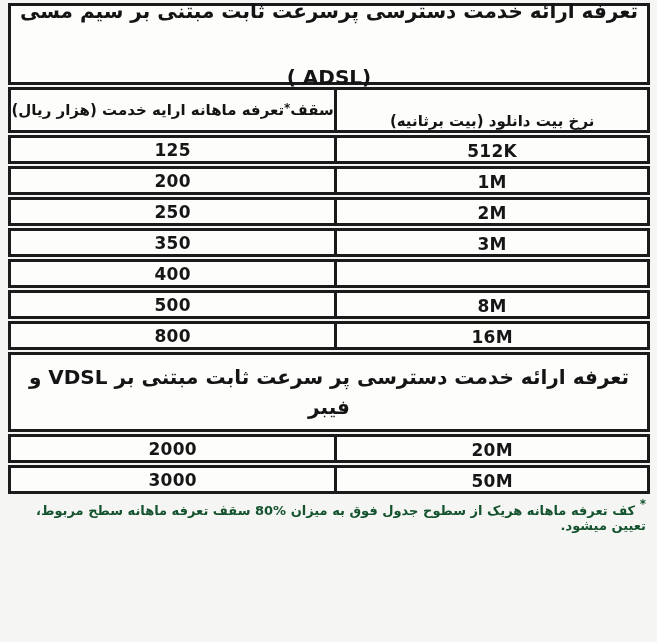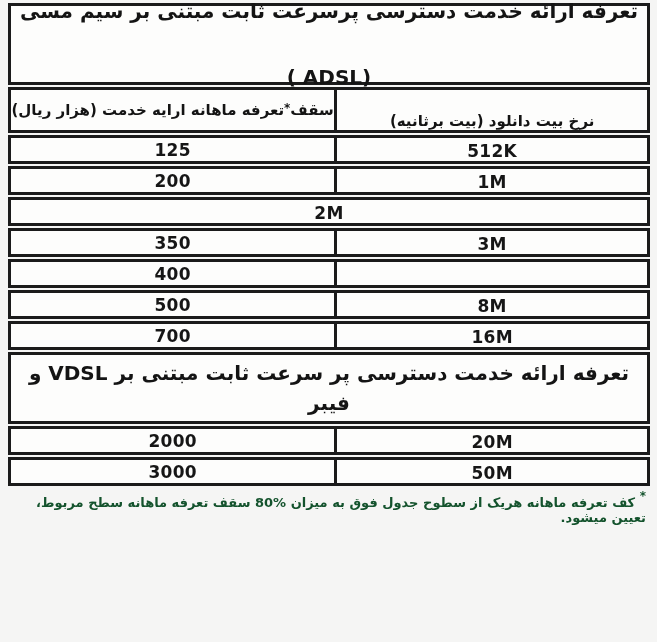--- a/index.html
+++ b/index.html
@@ -49,21 +49,21 @@
     position: relative; top: -2px;
     font-weight: bold;
     line-height: 0;
   }
   .data-row { height: 29px; }
   .data-row .cell-left, .data-row .cell-right {
     font-weight: bold; font-size: 17px;
     letter-spacing: 0.3px;
     color: #161616;
   }
-  .vdsl-title-box { height: 72px; }
+  .vdsl-title-box { height: 80px; }
   .footnote {
     direction: rtl; text-align: right;
     padding: 7px 4px 0 0;
     font-weight: bold; font-size: 13px;
     color: #14532d;
   }
 </style>
 </head>
 <body>
 
@@ -87,35 +87,36 @@
 
   <div class="box split-row data-row">
     <div class="cell-left">125</div>
     <div class="cell-right">512K</div>
   </div>
   <div class="box split-row data-row">
     <div class="cell-left">200</div>
     <div class="cell-right">1M</div>
   </div>
   <div class="box split-row data-row">
+    <div class="cell-left">250</div>
     <div class="cell-right">2M</div>
   </div>
   <div class="box split-row data-row">
     <div class="cell-left">350</div>
     <div class="cell-right">3M</div>
   </div>
   <div class="box split-row data-row">
     <div class="cell-left">400</div>
   </div>
   <div class="box split-row data-row">
     <div class="cell-left">500</div>
     <div class="cell-right">8M</div>
   </div>
   <div class="box split-row data-row">
-    <div class="cell-left">700</div>
+    <div class="cell-left">800</div>
     <div class="cell-right">16M</div>
   </div>
 
   <div class="box title-box vdsl-title-box">
     <div class="title-line1">تعرفه ارائه خدمت دسترسی پر سرعت ثابت مبتنی بر VDSL و</div>
     <div class="title-line1">فیبر</div>
   </div>
 
   <div class="box split-row data-row">
     <div class="cell-left">2000</div>

